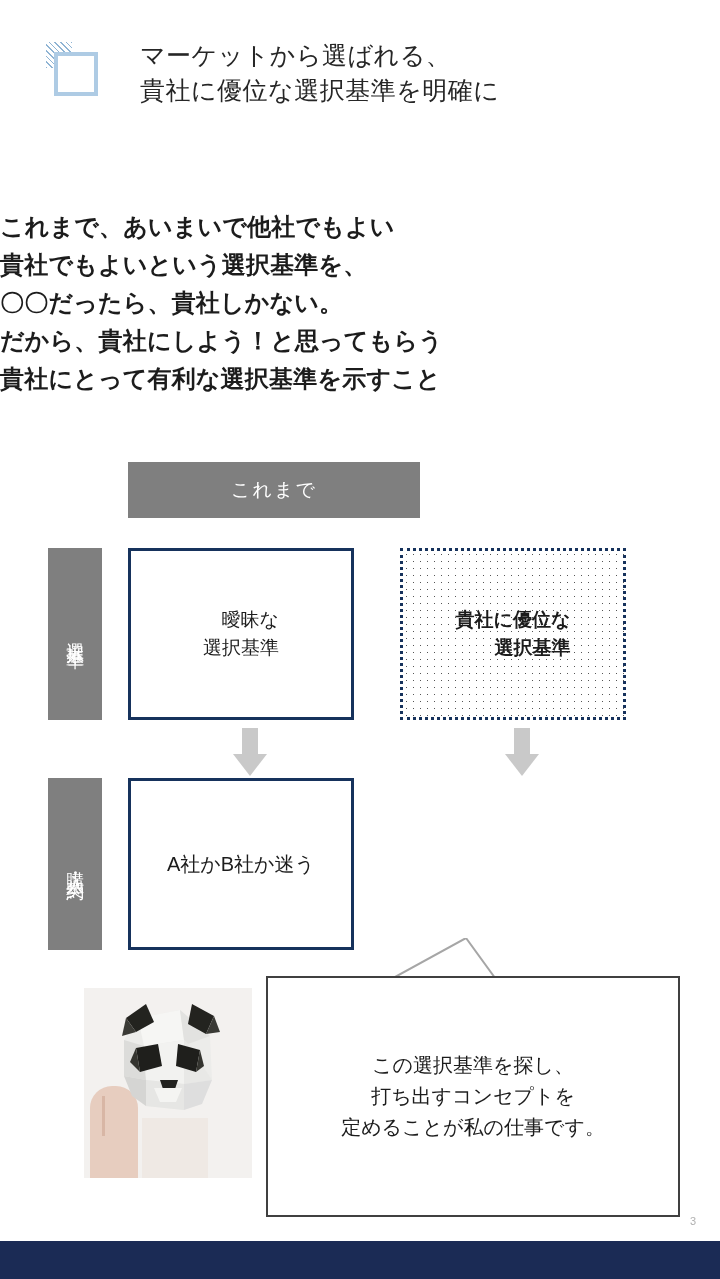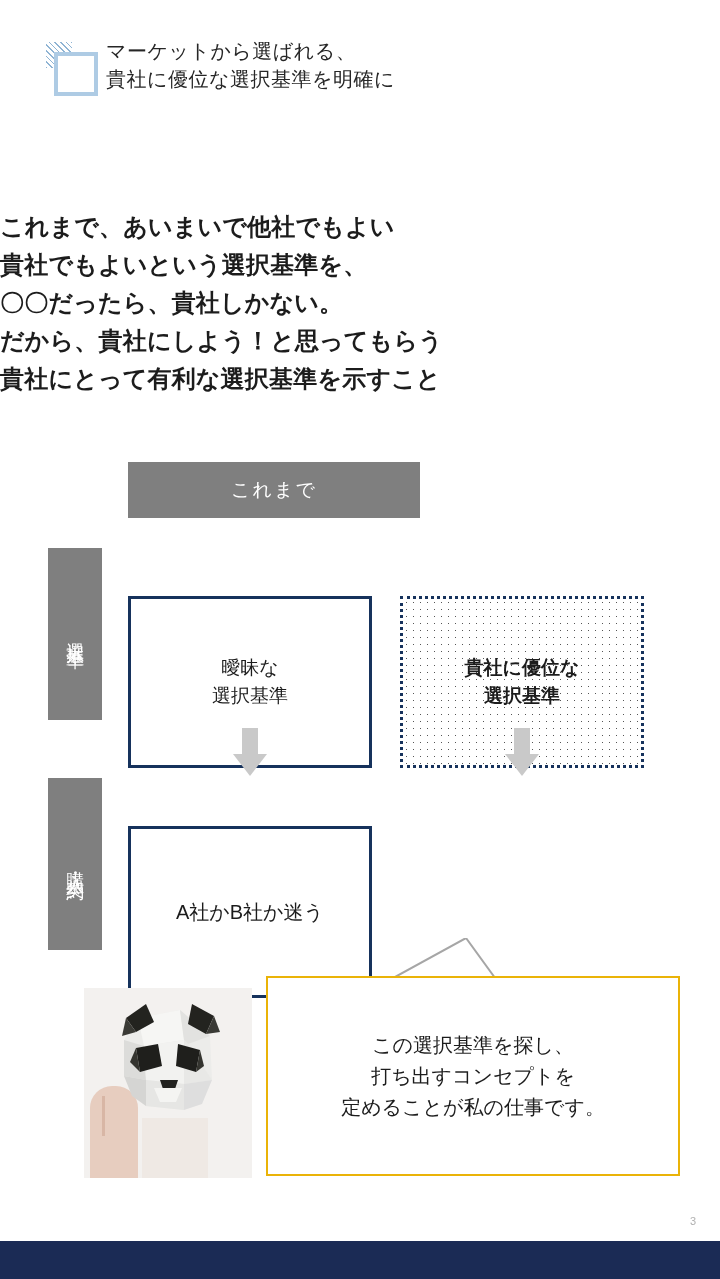--- a/index.html
+++ b/index.html
@@ -44,21 +44,22 @@
     position: absolute;
     left: 10px;
     top: 14px;
     width: 44px;
     height: 44px;
     border: 4px solid #aecbe4;
     background: #ffffff;
     box-sizing: border-box;
   }
   .header-title {
-    font-size: 20px;
+    margin-left: 34px;
+    font-size: 25px;
     line-height: 1.38;
     font-weight: 400;
     color: #262626;
     letter-spacing: 0.5px;
     white-space: pre-line;
   }
 
   
   .lead {
     position: absolute;
@@ -111,34 +112,33 @@
     align-items: center;
     justify-content: center;
     text-align: center;
     line-height: 1.15;
   }
   .row-label.r1 { top: 86px;  height: 172px; }
   .row-label.r2 { top: 316px; height: 172px; }
 
   .box {
     position: absolute;
-    width: 244px;
+    width: 226px;
     height: 172px;
     box-sizing: border-box;
     border: 3px solid #16325c;
     display: flex;
     align-items: center;
     justify-content: center;
-    text-align: center;
+    text-align: right;
     font-size: 19px;
     line-height: 1.45;
     color: #1c1c1c;
     white-space: pre-line;
     background: #ffffff;
-    margin-top: 48px;
   }
   .box.dotted {
     border-style: dotted;
     border-width: 3px;
     background-color: #ffffff;
     background-image: radial-gradient(#555 0.9px, rgba(0,0,0,0) 1px);
     background-size: 7px 7px;
   }
   .box.l1 { left: 80px;  top: 86px; }
   .box.r1 { left: 352px; top: 86px; font-weight: bold; }
@@ -172,23 +172,23 @@
     border-right: 17px solid transparent;
     border-top: 22px solid #c9c9c9;
   }
 
   
   .callout {
     position: absolute;
     left: 266px;
     top: 976px;
     width: 414px;
-    height: 200px;
+    height: 241px;
     box-sizing: border-box;
-    border: 2px solid #eab308;
+    border: 2px solid #404040;
     background: #ffffff;
     display: flex;
     align-items: center;
     justify-content: center;
     text-align: center;
     font-size: 20px;
     line-height: 1.55;
     color: #1c1c1c;
     white-space: pre-line;
   }

